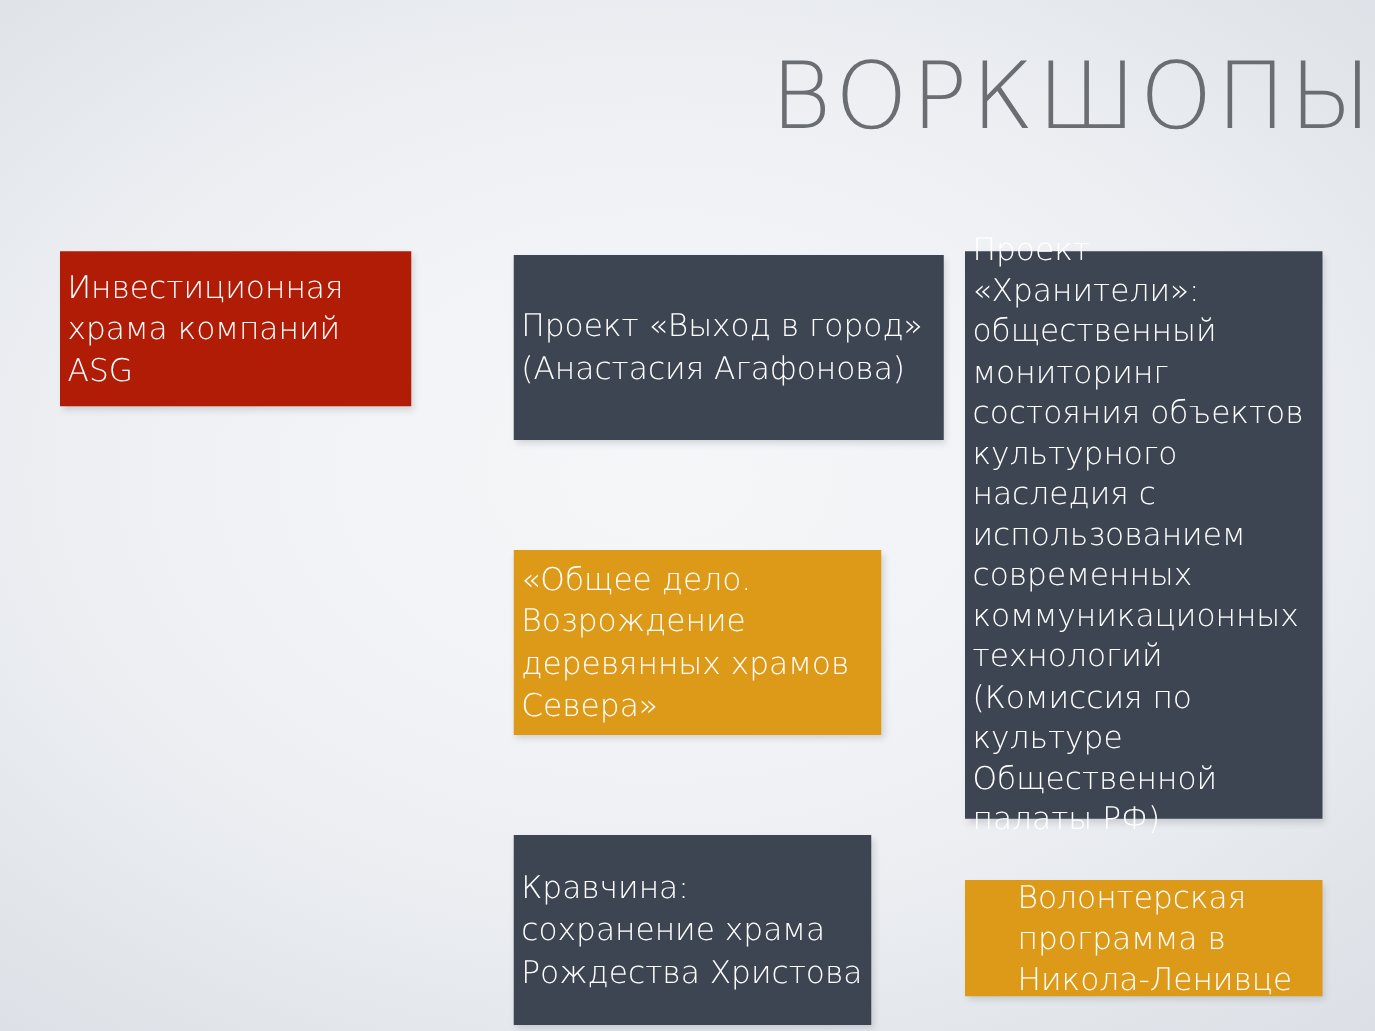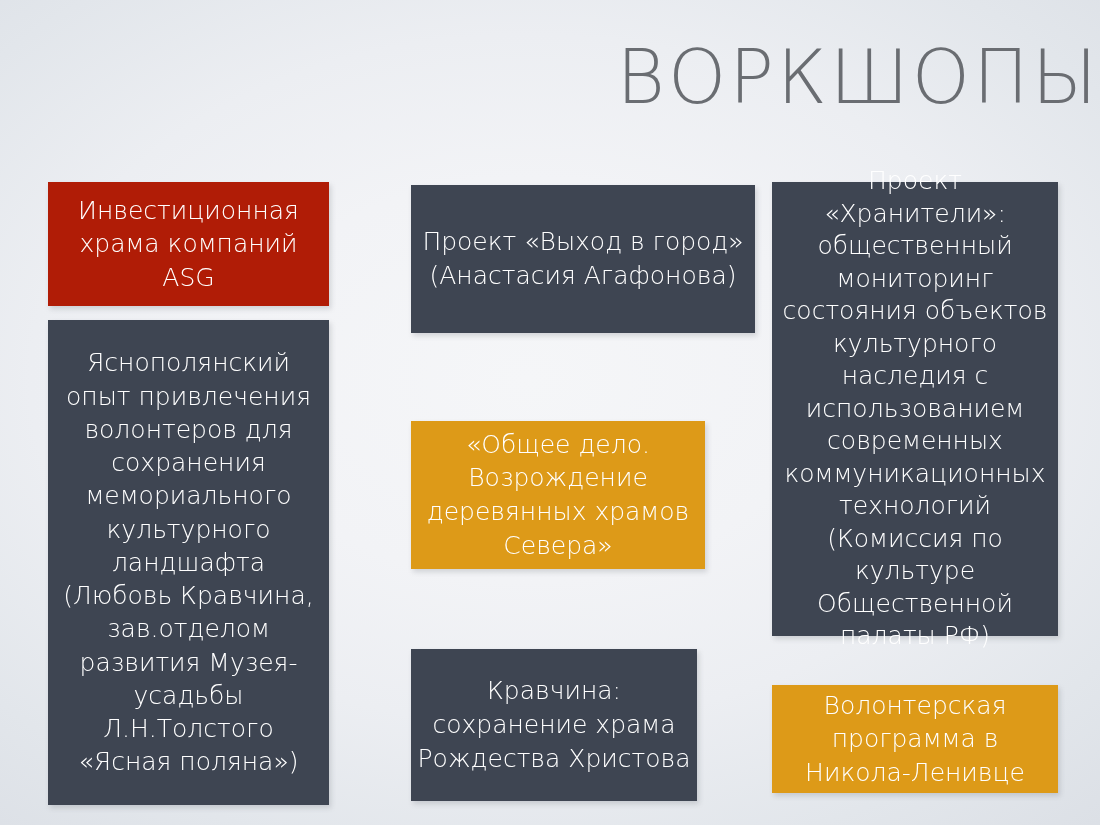--- a/index.html
+++ b/index.html
@@ -48,25 +48,26 @@
     white-space: nowrap;
     -webkit-font-smoothing: antialiased;
   }
 
   
   .card {
     position: absolute;
     color: #ffffff;
     font-family: "DejaVu Sans", sans-serif;
     font-weight: 300;
-    text-align: center;
+    text-align: left;
     display: flex;
     align-items: center;
     justify-content: center;
     box-shadow: 2px 3px 5px rgba(90, 95, 105, 0.22);
+    margin-top: 19px;
     -webkit-font-smoothing: antialiased;
   }
 
   .card .txt {
     display: block;
     width: 100%;
     padding: 0 6px;
   }
 
   .dark  { background: #3e4552; }
@@ -103,38 +104,35 @@
   }
 
   
   #card-hraniteli {
     left: 772px; top: 182px;
     width: 286px; height: 454px;
     font-size: 25px; line-height: 1.30;
   }
   #card-nikola {
     left: 772px; top: 685px;
-    width: 286px; height: 108px;
-    font-size: 25px; line-height: 1.33;
+    width: 286px; height: 93px;
+    font-size: 25px; line-height: 1.33; padding-left: 36px;
   }
 </style>
 </head>
 <body>
 
 <div id="slide">
 
   <div id="title">ВОРКШОПЫ</div>
 
   <div class="card red" id="card-asg">
     <span class="txt">Инвестиционная храма компаний ASG</span>
   </div>
 
-  <div class="card dark" id="card-yasnaya">
-    <span class="txt">Яснополянский опыт привлечения волонтеров для сохранения мемориального культурного ландшафта (Любовь Кравчина, зав.отделом развития Музея-усадьбы Л.Н.Толстого «Ясная поляна»)</span>
-  </div>
 
   <div class="card dark" id="card-vyhod">
     <span class="txt">Проект «Выход в город» (Анастасия Агафонова)</span>
   </div>
 
   <div class="card gold" id="card-obshee">
     <span class="txt">«Общее дело. Возрождение деревянных храмов Севера»</span>
   </div>
 
   <div class="card dark" id="card-krohino">

